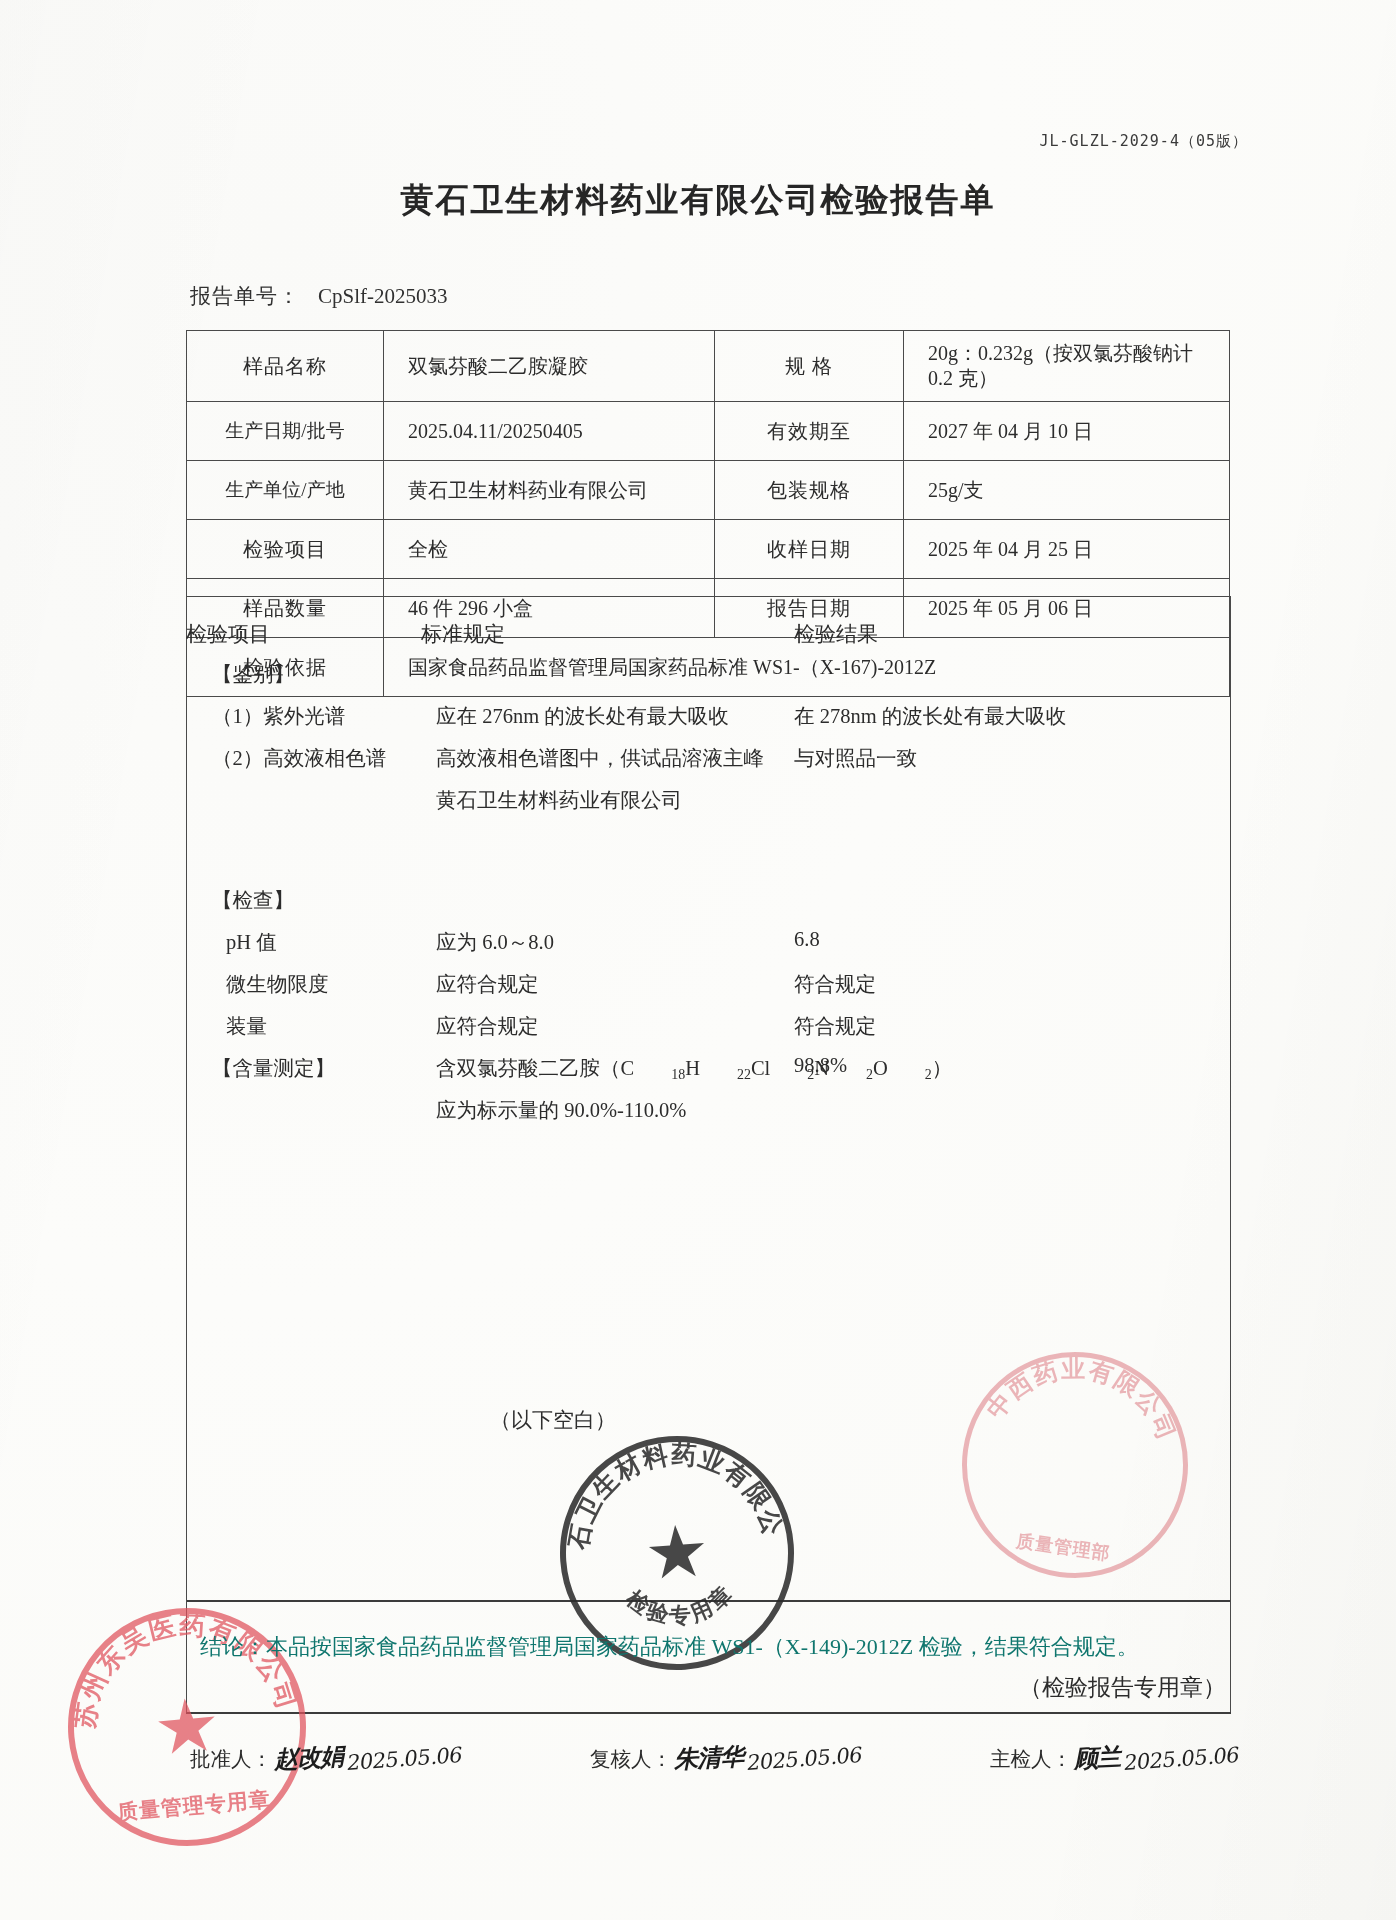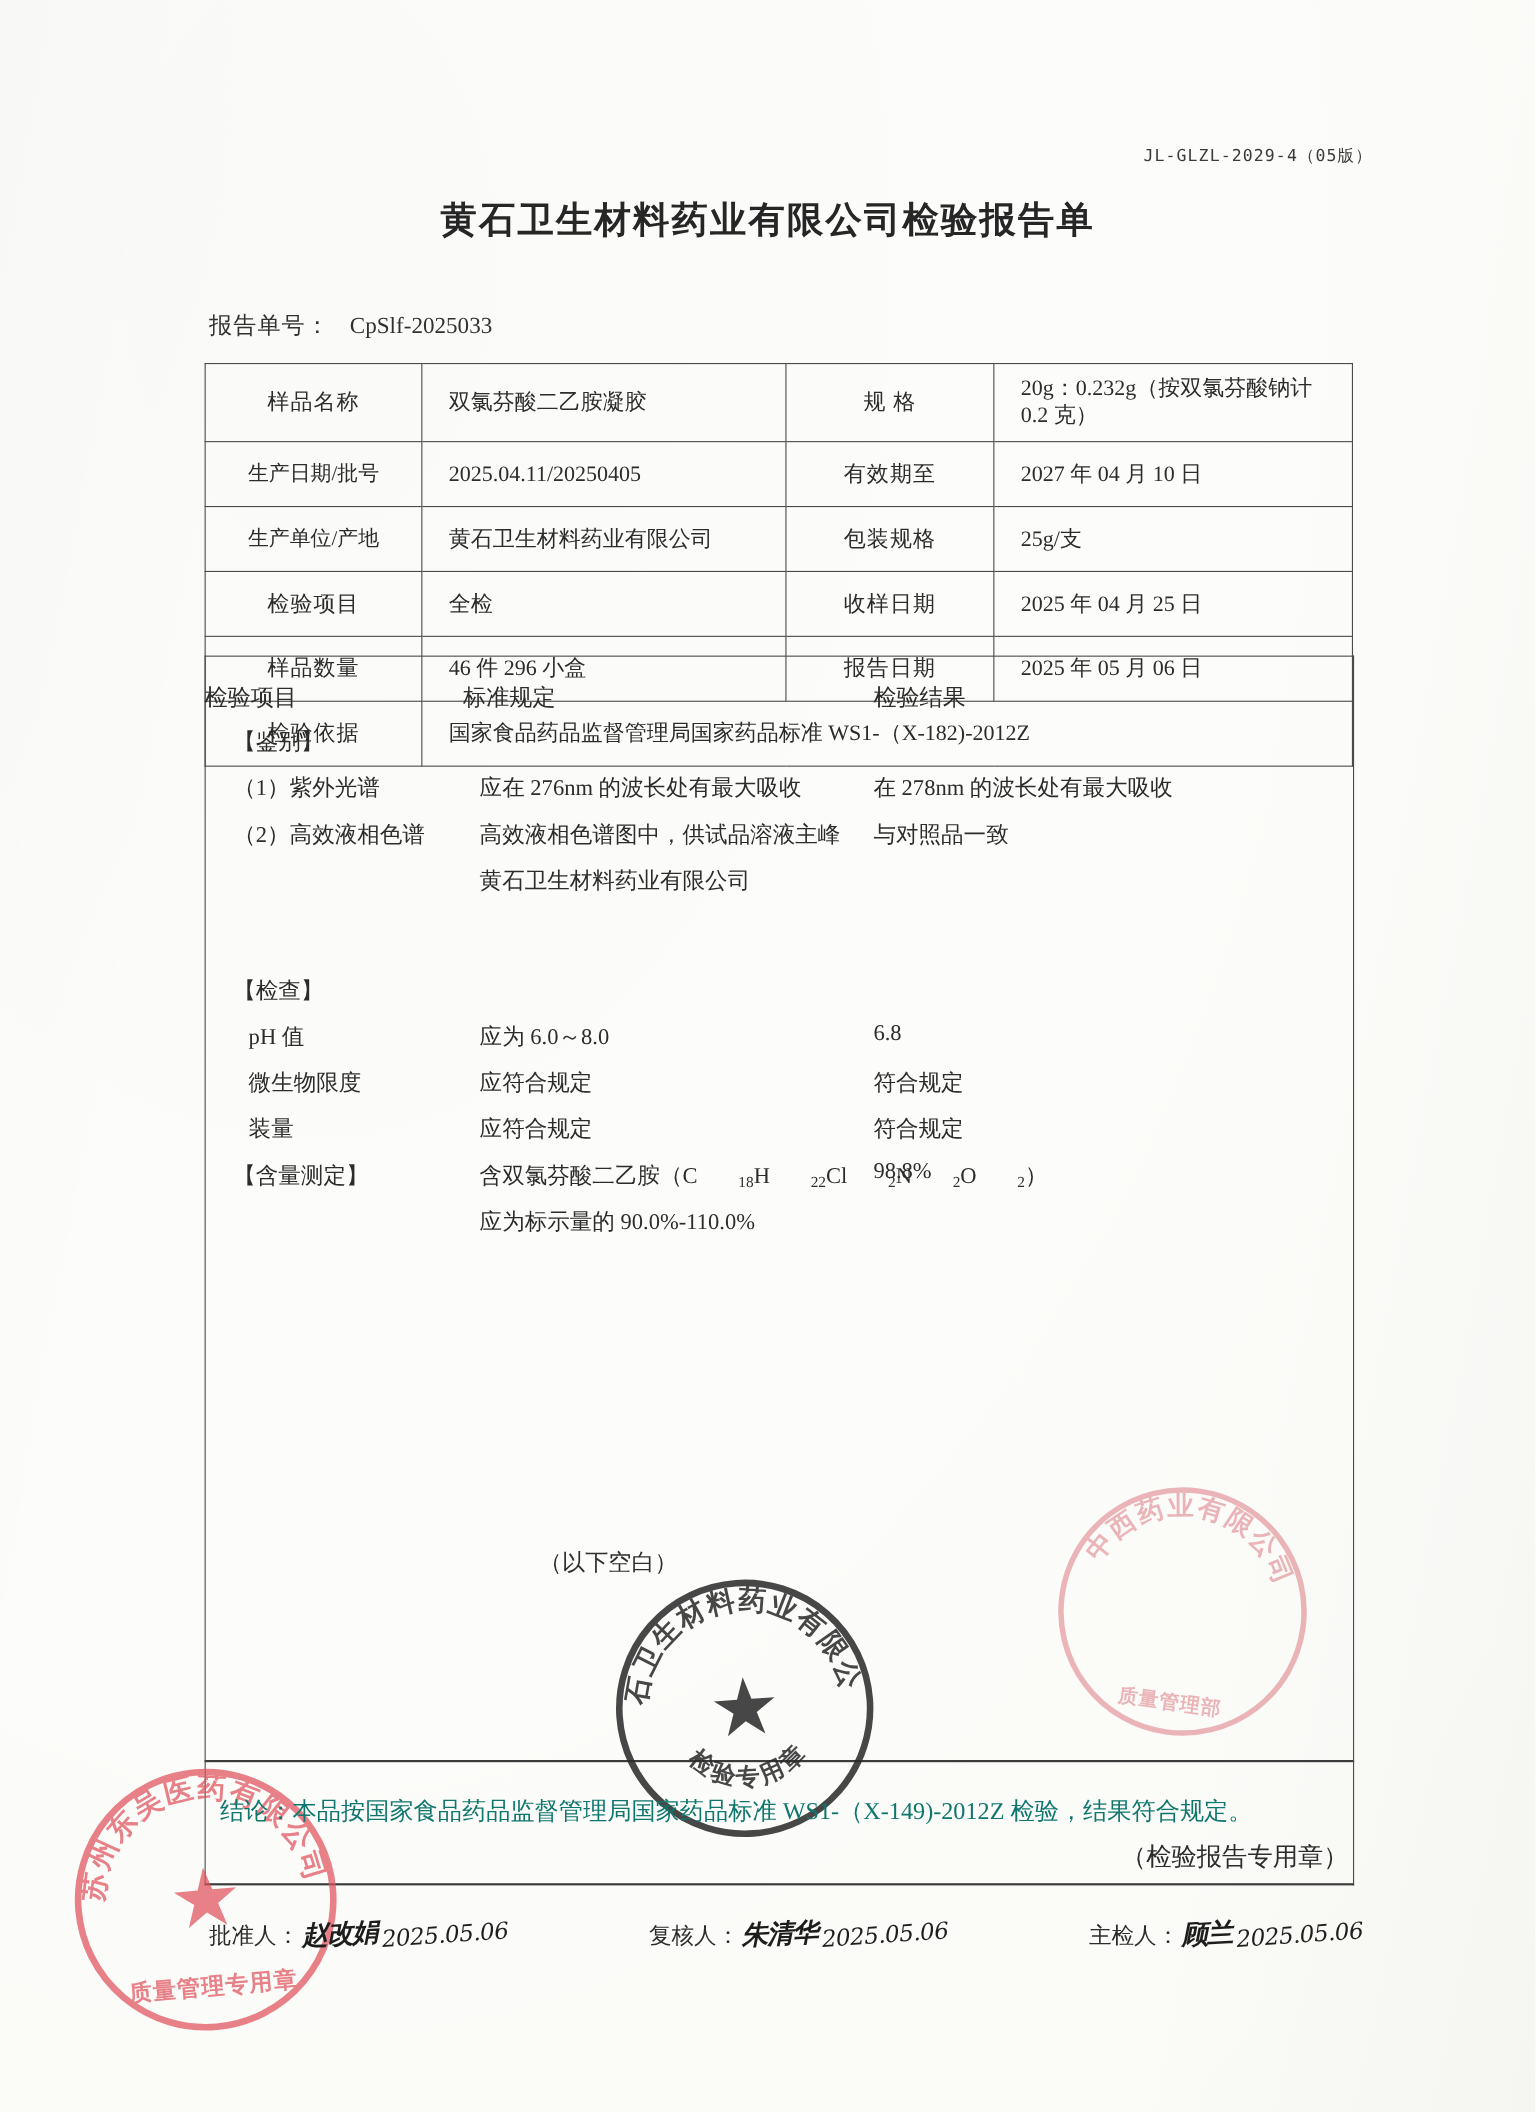--- a/index.html
+++ b/index.html
@@ -320,21 +320,21 @@
         <td class="v2">2025 年 04 月 25 日</td>
       </tr>
       <tr>
         <td class="k">样品数量</td>
         <td class="v">46 件 296 小盒</td>
         <td class="k2">报告日期</td>
         <td class="v2">2025 年 05 月 06 日</td>
       </tr>
       <tr>
         <td class="k">检验依据</td>
-        <td class="v2" colspan="3">国家食品药品监督管理局国家药品标准 WS1-（X-182)-2012Z</td>
+        <td class="v2" colspan="3">国家食品药品监督管理局国家药品标准 WS1-（X-167)-2012Z</td>
       </tr>
     </tbody>
   </table>
 
   <div class="rule-top"></div>
   <div class="rule-left"></div>
   <div class="rule-right"></div>
   <div class="rule-bottom"></div>
   <div class="rule-outer-left"></div>
   <div class="rule-outer-right"></div>

